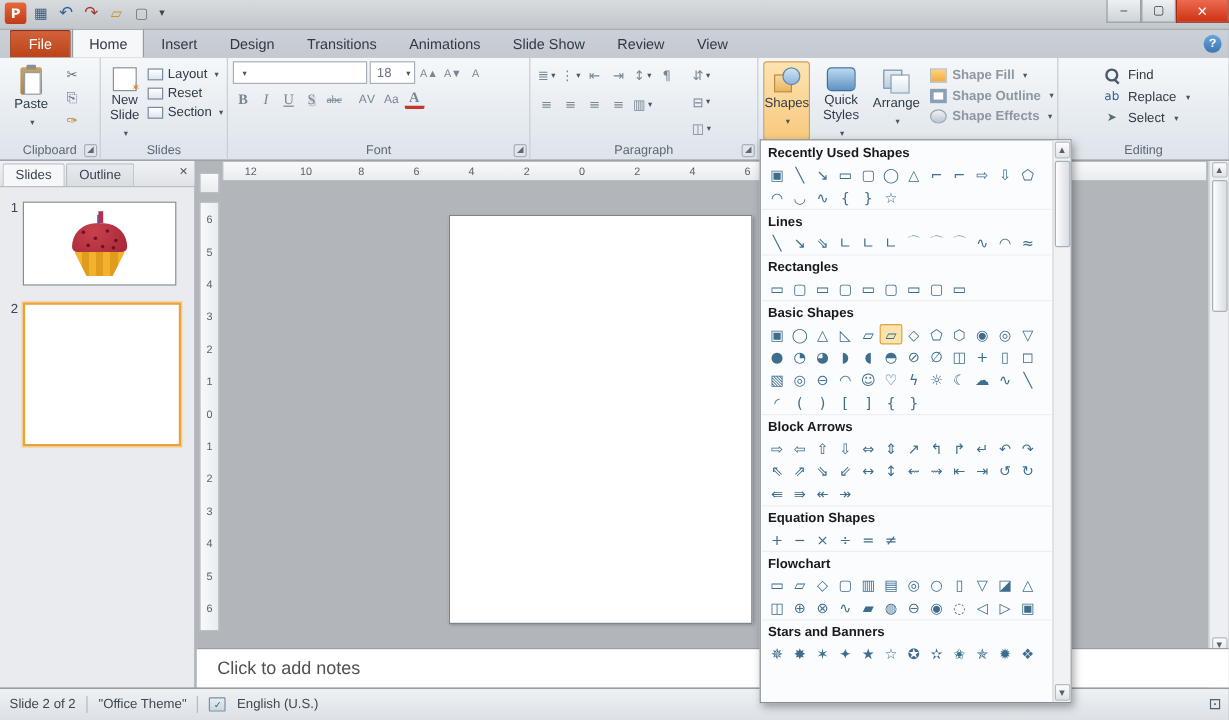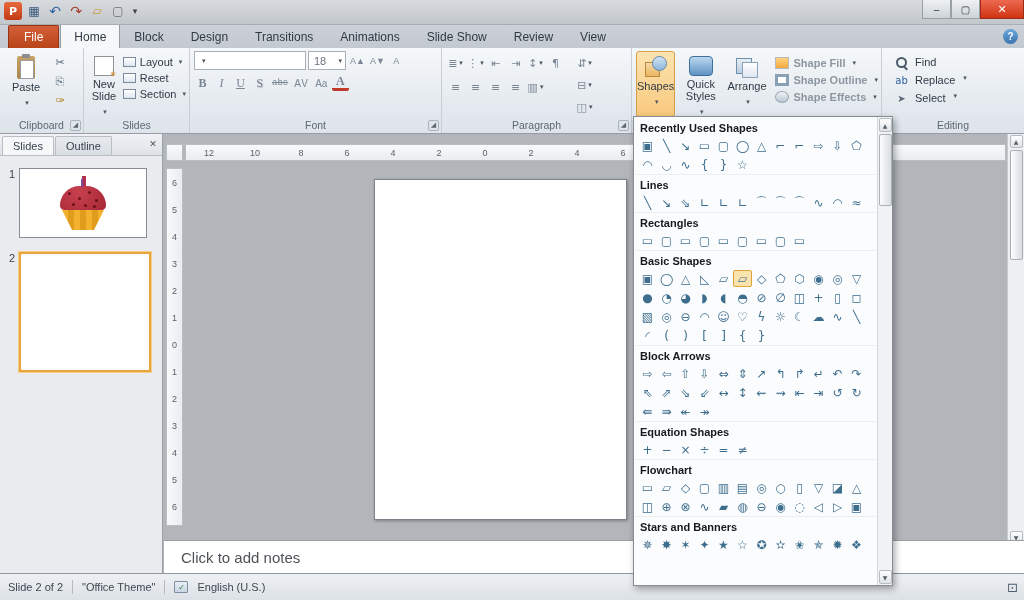--- a/index.html
+++ b/index.html
@@ -63,22 +63,22 @@
   .frow{display:flex;align-items:center;gap:2px;}
   .combo{height:19px;background:#fff;border:1px solid #a9afb6;display:flex;align-items:center;justify-content:space-between;padding:0 3px 0 5px;font-size:11px;color:#6b7280;}
   .font-name{width:112px;}
   .font-size{width:38px;}
   .fbtn{min-width:17px;height:18px;padding:0 2px;display:flex;align-items:center;justify-content:center;font-size:12px;color:#7a8694;border-radius:2px;font-family:"Liberation Serif",serif;}
   .sizetool{font-size:9px;font-family:"Liberation Sans",sans-serif;}
   .bold-button{font-weight:bold;}
   .italic-button{font-style:italic;}
   .underline-button{text-decoration:underline;}
   .shadow-button{text-shadow:1px 1px 1px #aab;}
-  .strikethrough-button{text-decoration:line-through;font-size:9px;font-family:Liberation Mono, monospace;}
-  .character-spacing-button{font-size:10px;letter-spacing:1px;font-family:"Liberation Sans",sans-serif;}
+  .strikethrough-button{text-decoration:line-through;font-size:9px;font-family:Liberation Serif, serif;}
+  .character-spacing-button{font-size:10px;letter-spacing:1px;font-family:"Liberation Sans",sans-serif;margin-left:8px;}
   .change-case-button{font-size:10px;font-family:"Liberation Sans",sans-serif;text-align:center;}
   .font-color-button{border-bottom:3px solid #c0392b;height:15px;font-weight:bold;}
 
   
   .g-paragraph{width:190px;}
   .pgrid{display:flex;width:100%;}
   .pcol{display:flex;flex-direction:column;gap:6px;margin-top:3px;}
   .prow{display:flex;gap:1px;}
   .pbtn{height:18px;min-width:19px;padding:0 1px;display:flex;align-items:center;justify-content:center;font-size:11px;color:#7a8694;border-radius:2px;font-family:"DejaVu Sans",sans-serif;}
   .pright{display:flex;flex-direction:column;gap:4px;margin-left:10px;margin-top:3px;}
@@ -97,21 +97,21 @@
   .fillcol{display:flex;flex-direction:column;gap:5px;margin-top:6px;margin-left:4px;font-weight:bold;}
   .fillrow{display:flex;align-items:center;gap:5px;font-size:11px;color:#8d97a1;white-space:nowrap;}
   .fic{width:14px;height:12px;flex:0 0 auto;}
   .shape-fill-button-icon{background:linear-gradient(#ffd27f,#f5a93c);border:1px solid #b5b9be;}
   .shape-outline-button-icon{border:3px solid #8aa0b5;background:#fff;}
   .shape-effects-button-icon{border-radius:50%;background:linear-gradient(#eef2f6,#b9c6d2);border:1px solid #9aa5af;}
 
   
   .g-editing{flex:1;}
   .editcol{display:flex;flex-direction:column;gap:5px;margin-top:5px;padding-left:8px;}
-  .editrow{display:flex;align-items:flex-start;gap:6px;font-size:11px;color:#2f3a45;}
+  .editrow{display:flex;align-items:center;gap:6px;font-size:11px;color:#2f3a45;margin-left:25px;}
   .eic{width:15px;height:13px;display:flex;align-items:center;justify-content:center;font-size:10px;color:#2e5f9e;font-family:"DejaVu Sans",sans-serif;flex:0 0 auto;}
   .find-button-icon{position:relative;}
   .find-button-icon::before{content:'';position:absolute;left:2px;top:1px;width:7px;height:7px;border:2px solid #4a5a6a;border-radius:50%;}
   .find-button-icon::after{content:'';position:absolute;right:1px;bottom:0;width:5px;height:2px;background:#4a5a6a;transform:rotate(45deg);}
   .select-button-icon{color:#5a6a7a;font-size:10px;}
 
   
   .shapes-menu{position:absolute;left:633px;top:116px;width:260px;height:470px;background:#fbfcfd;border:1px solid #868d94;box-shadow:2px 3px 7px rgba(0,0,0,.35);z-index:60;display:flex;}
   .menu-content{flex:1;overflow:hidden;padding:1px 1px;}
   .mi-section{border-top:1px solid #eceef1;}
@@ -142,21 +142,21 @@
   
   .cupcake{position:relative;width:50px;height:46px;}
   .cc-top{position:relative;width:46px;height:24px;margin:6px auto 0;background:radial-gradient(circle at 40% 30%,#c8404e,#a52836);border-radius:22px 22px 5px 5px;}
   .cc-top::before{content:'';position:absolute;left:21px;top:-7px;width:2px;height:8px;background:#7d4b8f;box-shadow:2px -2px 0 1px #b03050;}
   .cc-top::after{content:'';position:absolute;left:8px;top:6px;width:3px;height:3px;border-radius:50%;background:#6e121e;box-shadow:10px 5px 0 #6e121e,20px -1px 0 #6e121e,27px 7px 0 #6e121e,4px 11px 0 #6e121e,16px 12px 0 #6e121e,25px 13px 0 #6e121e;}
   .cc-cup{width:42px;height:20px;margin:0 auto;background:repeating-linear-gradient(90deg,#f2b22d 0 6px,#df9c1d 6px 12px);clip-path:polygon(0 0,100% 0,76% 100%,24% 100%);}
 
   
   .canvas-area{position:absolute;left:164px;top:134px;right:0;bottom:27px;background:#b2b6bb;}
   .ruler-corner{position:absolute;left:2px;top:10px;width:17px;height:17px;background:linear-gradient(#f8f9fa,#e9edf0);border:1px solid #b9bec3;}
-  .h-ruler{position:absolute;left:21px;top:10px;right:18px;height:17px;background:linear-gradient(#f8f9fa,#e9edf0);border:1px solid #b9bec3;display:flex;align-items:center;overflow:hidden;}
+  .h-ruler{position:absolute;left:21px;top:0;right:18px;height:17px;background:linear-gradient(#f8f9fa,#e9edf0);border:1px solid #b9bec3;display:flex;align-items:center;overflow:hidden;}
   .hnum{width:46px;flex:0 0 auto;text-align:center;font-size:9px;color:#5a626b;}
   .v-ruler{position:absolute;left:2px;top:34px;width:17px;height:358px;background:linear-gradient(90deg,#f8f9fa,#e9edf0);border:1px solid #b9bec3;display:flex;flex-direction:column;overflow:hidden;}
   .vnum{height:27px;flex:0 0 auto;display:flex;align-items:center;justify-content:center;font-size:9px;color:#5a626b;}
   .slide{position:absolute;left:210px;top:45px;width:253px;height:341px;background:#fff;border:1px solid #7c838b;box-shadow:1px 1px 3px rgba(0,0,0,.3);}
   .v-scroll{position:absolute;right:0;top:0;width:17px;bottom:0;background:#edeff2;border-left:1px solid #c6cbd0;display:flex;flex-direction:column;align-items:center;padding:1px;}
   .v-scroll .scr-track{width:13px;}
   .v-scroll .nav{margin-top:auto;display:flex;flex-direction:column;gap:1px;}
   .v-scroll .scr-btn{height:13px;}
 
   
@@ -259,21 +259,21 @@
     <span class="win-btn">–</span>
     <span class="win-btn">▢</span>
     <span class="win-btn close">✕</span>
   </div>
 </div>
 
 <div class="tabrow">
   <div class="rtabs">
       <div class="rtab file">File</div>
       <div class="rtab active">Home</div>
-      <div class="rtab">Block</div>
+      <div class="rtab">Insert</div>
       <div class="rtab">Design</div>
       <div class="rtab">Transitions</div>
       <div class="rtab">Animations</div>
       <div class="rtab">Slide Show</div>
       <div class="rtab">Review</div>
       <div class="rtab">View</div>
     </div>
   <span class="help-btn">?</span>
 </div>
 

